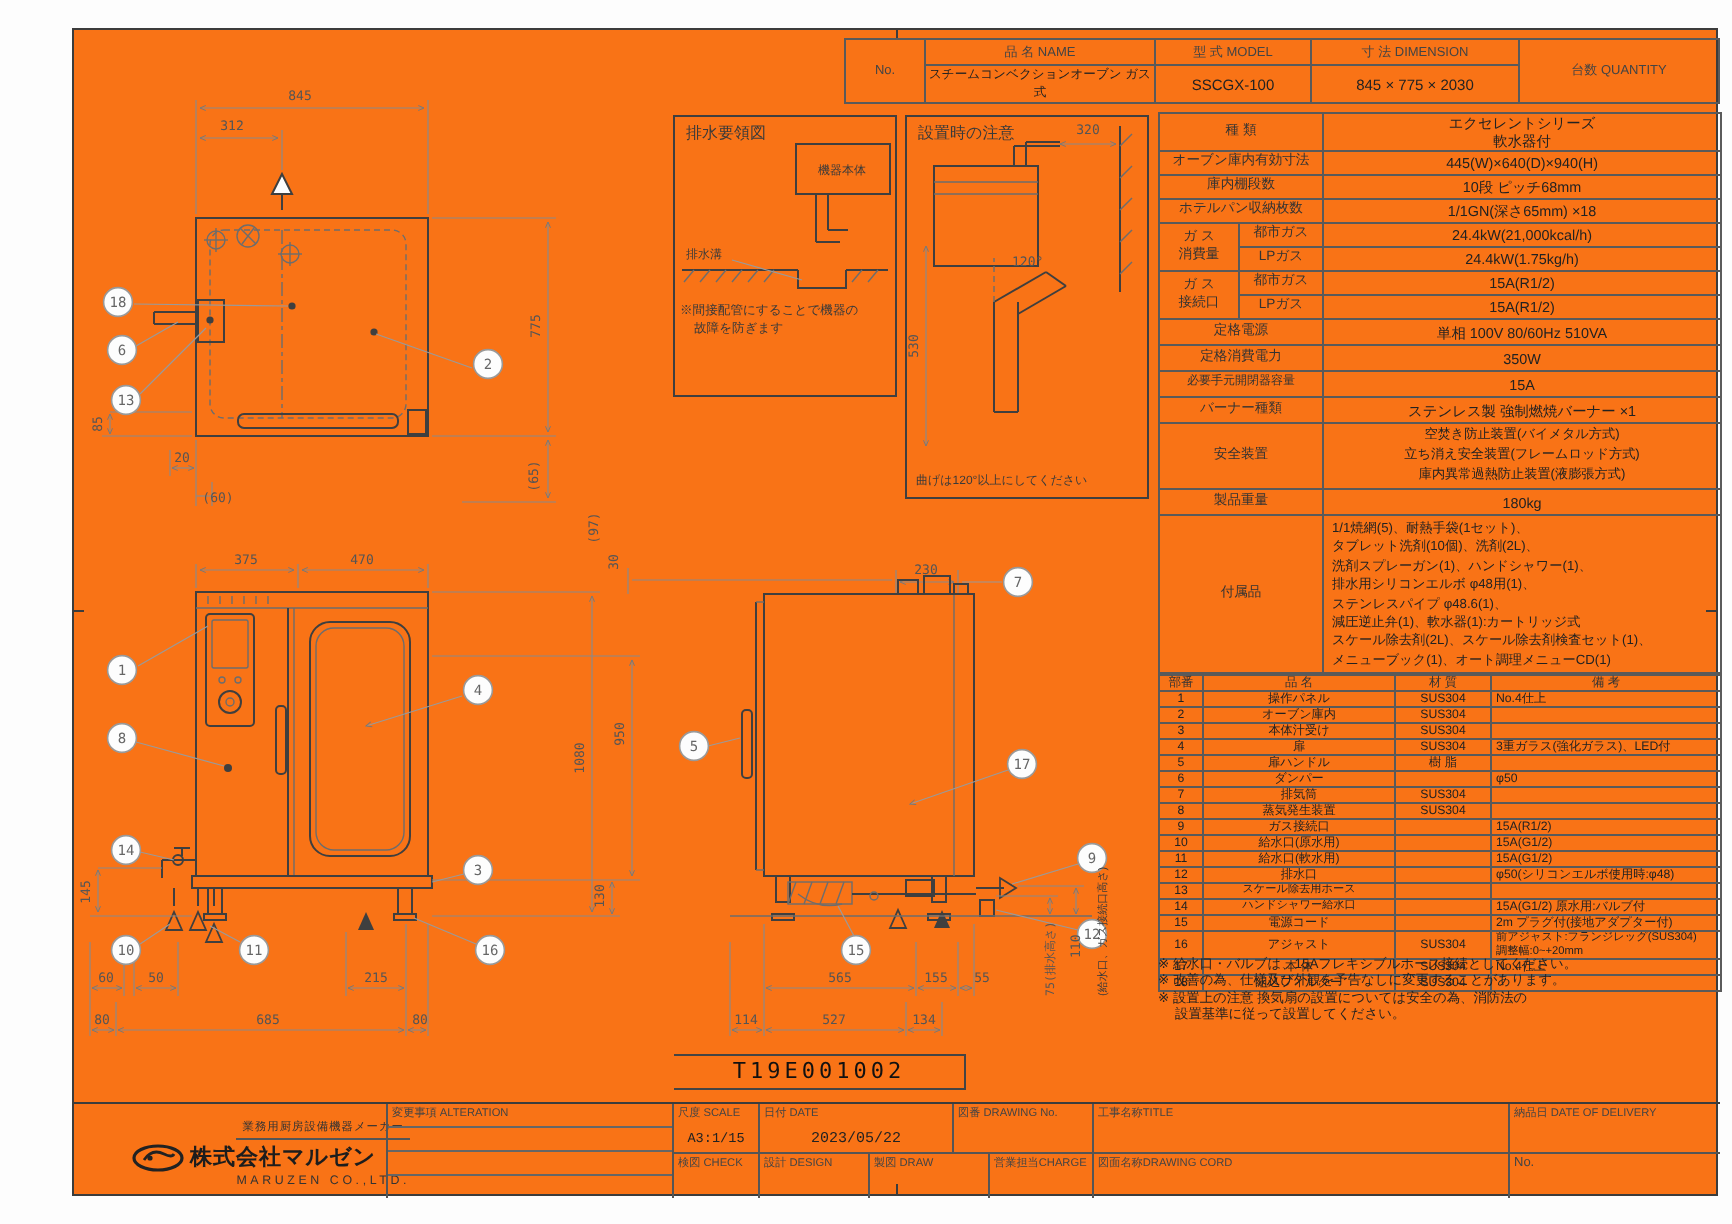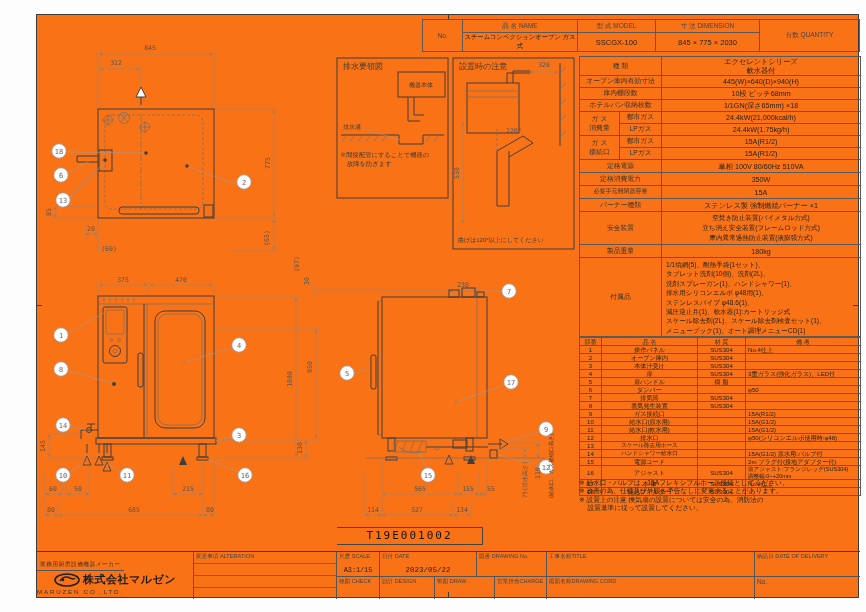--- a/index.html
+++ b/index.html
@@ -35,21 +35,21 @@
   .jia{position:absolute;left:300px;top:512px;display:flex;}
   .jia .l{width:121px;height:18px;border:1px solid #444;box-shadow:inset 0 0 0 1.5px #fdfdfd, inset 0 0 0 2.5px #777;
           font-size:8.5px;font-weight:bold;letter-spacing:1px;text-align:center;line-height:17px;color:#222;box-sizing:border-box;}
   .jia .v{width:146px;height:18px;border:1px solid #444;border-left:none;font-family:"DejaVu Sans Mono",monospace;
           font-size:11px;letter-spacing:2px;text-align:center;line-height:16px;color:#111;box-sizing:border-box;}
   
   .tblock{position:absolute;left:0;top:536px;width:823px;height:48px;border-top:1.5px solid #3c3c3c;box-sizing:border-box;}
   .tb-cell{position:absolute;box-sizing:border-box;border-left:1px solid #555;}
   .tb-lab{position:absolute;left:2px;top:1px;font-size:5.6px;color:#444;white-space:nowrap;}
   .tb-val{position:absolute;left:0;right:0;bottom:2px;text-align:center;font-size:7.5px;color:#222;font-family:Liberation Mono, monospace;}
-  .maker{position:absolute;left:0;top:0;width:156px;height:47px;text-align:left;}
+  .maker{position:absolute;left:12px;top:0;width:156px;height:47px;text-align:right;}
   .maker .tag{font-size:5.7px;letter-spacing:.5px;border-bottom:.7px solid #555;display:inline-block;padding:2px 3px 1px;color:#333;}
   .maker .row{display:flex;align-items:center;justify-content:center;gap:3px;margin-top:1px;}
   .maker .nm{font-size:11px;font-weight:bold;color:#1d1d1d;letter-spacing:.5px;}
   .maker .en{font-size:6.2px;letter-spacing:1.8px;color:#333;margin-top:1px;}
   .alt-line{position:absolute;left:0;right:0;height:0;border-top:.8px solid #666;}
 </style>
 </head>
 <body>
 
 <div id="page">

